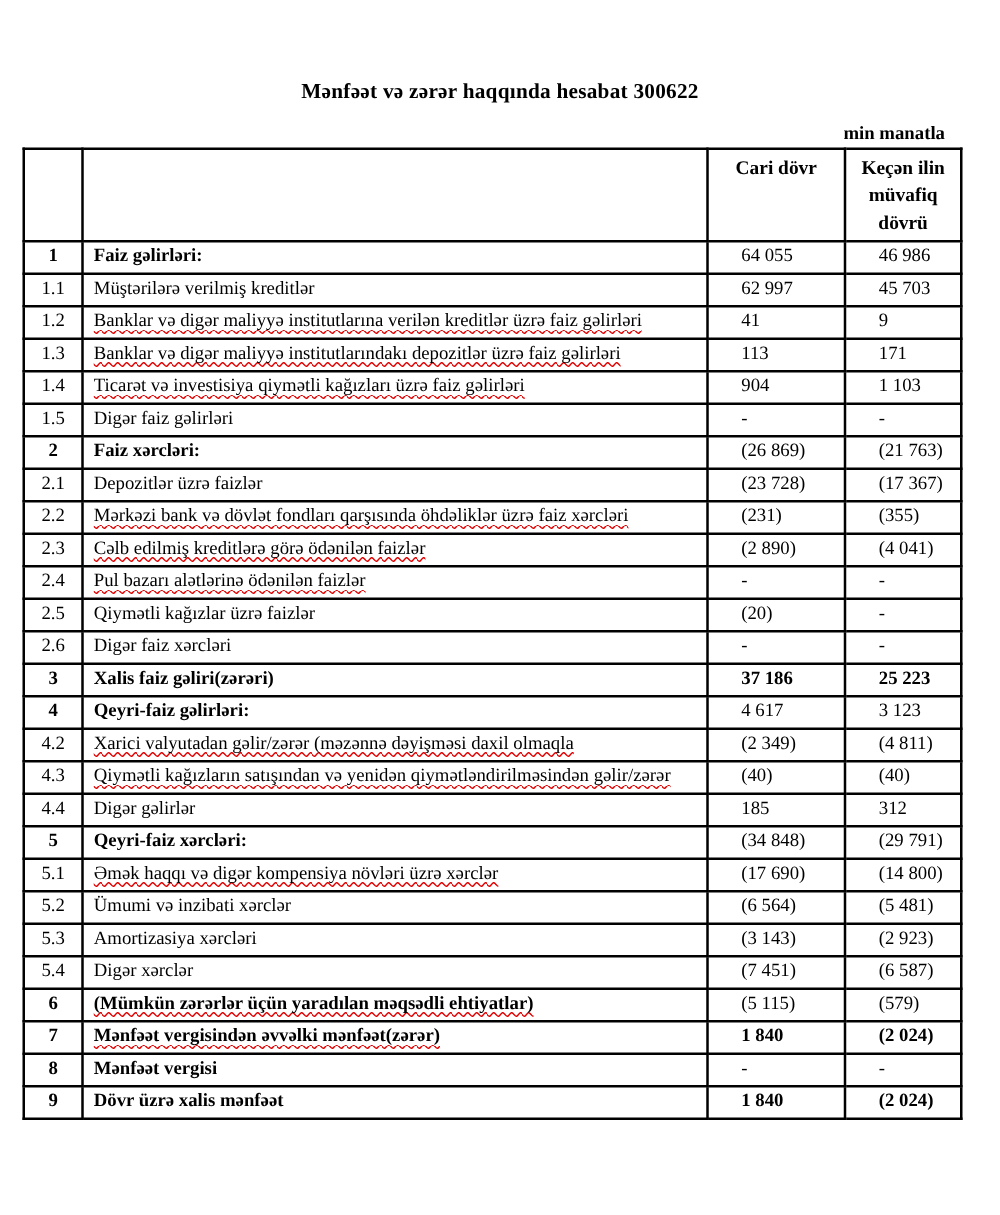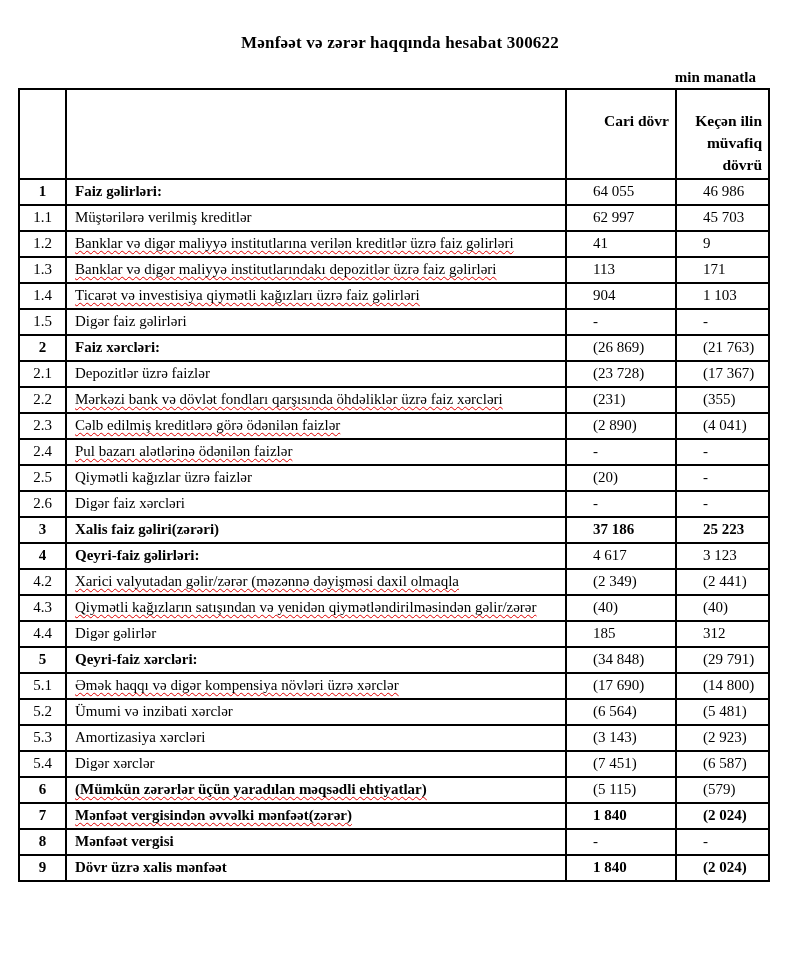--- a/index.html
+++ b/index.html
@@ -10,21 +10,21 @@
     color: #000000;
   }
   .page {
     position: relative;
     width: 800px;
     height: 972px;
     background: #ffffff;
     overflow: hidden;
   }
   .title {
-    padding-top: 33px;
+    padding-top: 63px;
     text-align: center;
     font-size: 17px;
     font-weight: bold;
     letter-spacing: 0.2px;
   }
   .unit-note {
     margin: 16px 44px 2px 0;
     text-align: right;
     font-size: 15px;
     font-weight: bold;
@@ -41,25 +41,25 @@
     font-size: 15px;
     line-height: 21px;
     padding: 1px 6px 2px 6px;
   }
   col.c-no   { width: 47px; }
   col.c-label{ width: 500px; }
   col.c-cur  { width: 110px; }
   col.c-prev { width: 93px; }
   thead th {
     font-weight: bold;
-    text-align: right;
+    text-align: center;
     height: 67px;
     font-size: 15.5px;
     line-height: 22px;
-    padding-top: 20px;
+    padding-top: 4px;
   }
   td.c-no { text-align: center; padding-left: 2px; padding-right: 2px; }
   td.c-label { padding-left: 8px; }
   td.c-val { padding-left: 26px; }
   tr.section td.c-no, tr.section td.c-label { font-weight: bold; }
   tr.bold-values td.c-val { font-weight: bold; }
   .sq {
     text-decoration-line: underline;
     text-decoration-style: wavy;
     text-decoration-color: #e00000;
@@ -180,21 +180,21 @@
         <tr class="section">
     <td class="c-no">4</td>
     <td class="c-label">Qeyri-faiz gəlirləri:</td>
     <td class="c-val">4 617</td>
     <td class="c-val">3 123</td>
   </tr>
         <tr>
     <td class="c-no">4.2</td>
     <td class="c-label sq">Xarici valyutadan gəlir/zərər (məzənnə dəyişməsi daxil olmaqla</td>
     <td class="c-val">(2 349)</td>
-    <td class="c-val">(2 441)</td>
+    <td class="c-val">(4 811)</td>
   </tr>
         <tr>
     <td class="c-no">4.3</td>
     <td class="c-label sq">Qiymətli kağızların satışından və yenidən qiymətləndirilməsindən gəlir/zərər</td>
     <td class="c-val">(40)</td>
     <td class="c-val">(40)</td>
   </tr>
         <tr>
     <td class="c-no">4.4</td>
     <td class="c-label">Digər gəlirlər</td>

